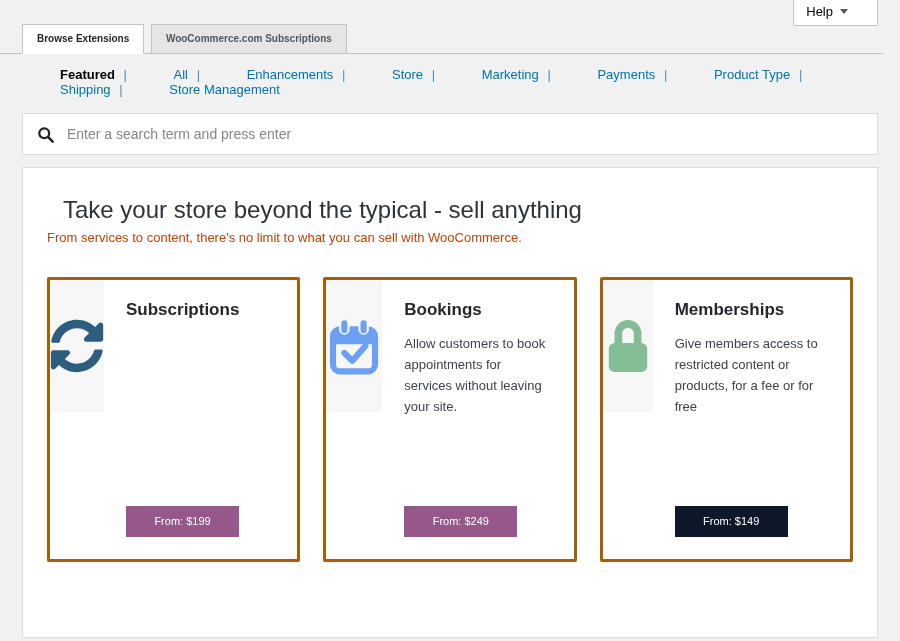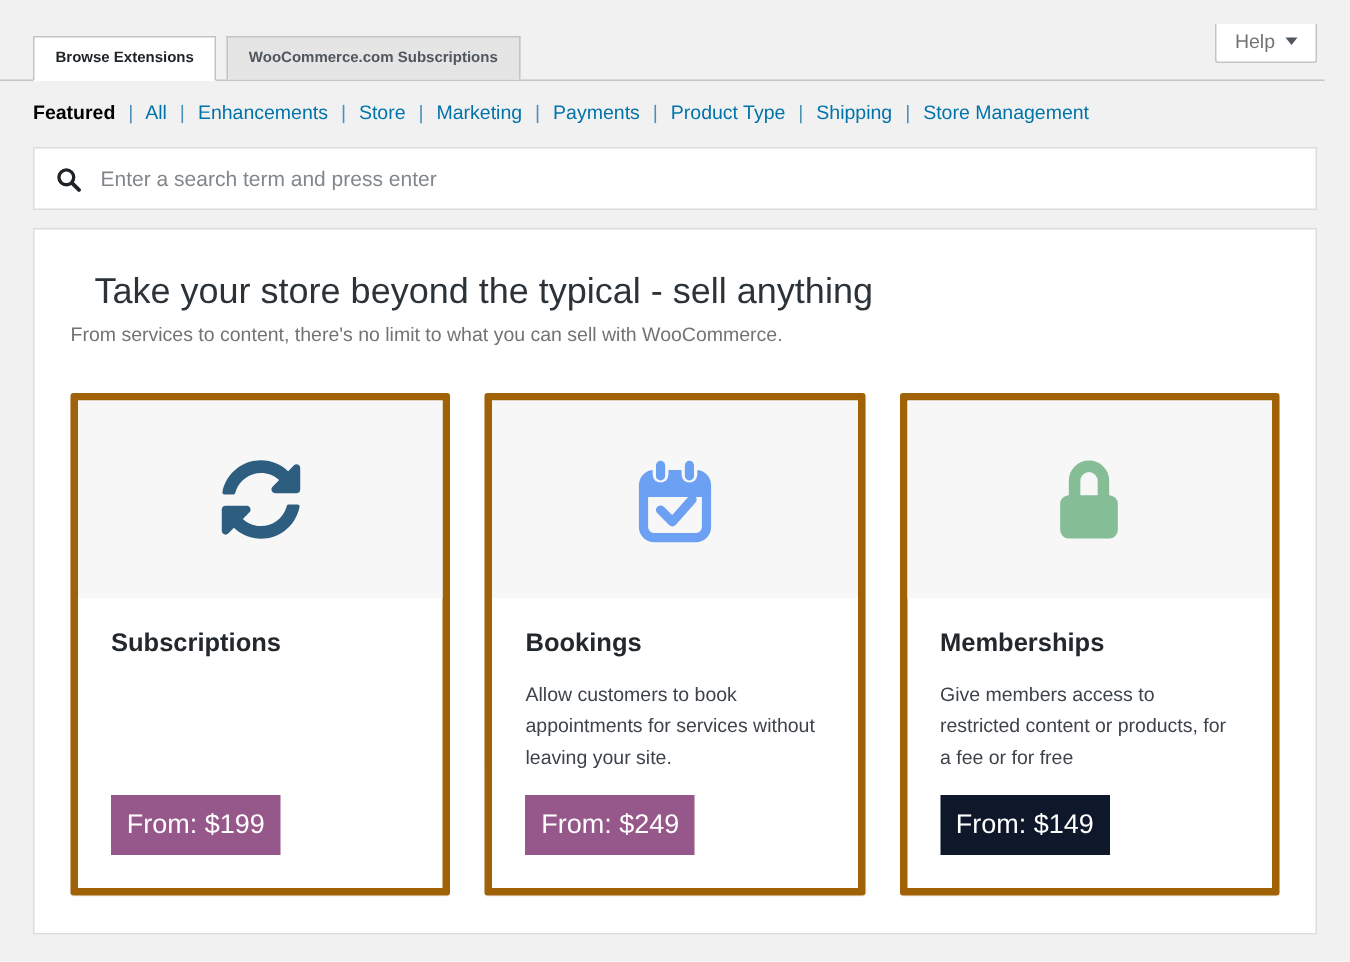--- a/index.html
+++ b/index.html
@@ -9,26 +9,26 @@
     background: #f1f1f1;
     font-family: "Liberation Sans", sans-serif;
     font-size: 13px;
     color: #3c434a;
     position: relative;
     overflow: hidden;
   }
 
   
   .help-btn {
-    position: absolute; top: 16px; right: 22px;
+    position: absolute; top: 0; right: 22px;
     background: #fff;
     border: 1px solid #c3c4c7; border-top: none;
     border-radius: 0 0 2px 2px;
-    padding: 4px 12px 6px 12px;
-    color: #737373; font-size: 13px;
+    padding: 4px 29px 6px 12px;
+    color: #000000; font-size: 13px;
     cursor: pointer;
     display: flex; align-items: center; gap: 7px;
   }
   .caret-down {
     width: 0; height: 0;
     border-left: 4px solid transparent;
     border-right: 4px solid transparent;
     border-top: 5px solid #50575e;
     display: inline-block;
   }
@@ -56,21 +56,21 @@
     background: #fff;
     color: #1d2327;
     border-bottom: 1px solid #fff;
   }
 
   
   .filters {
     margin: 13px 22px 0 22px;
     font-size: 13px;
   }
-  .filter-link { color: #0073aa; text-decoration: none; cursor: pointer; }
+  .filter-link { color: #0073aa; text-decoration: none; cursor: pointer; margin-left: 38px; }
   .filter-link.current { color: #000; font-weight: 700; cursor: default; }
   .filter-sep { color: #4a90b9; margin: 0 5px; }
 
   
   .search-box {
     margin: 16px 22px 0 22px;
     background: #fff;
     border: 1px solid #dcdcde;
     height: 42px;
     display: flex; align-items: center;
@@ -94,33 +94,33 @@
     padding: 28px 24px 24px 24px;
   }
   .hero-title {
     margin: 0 0 5px 16px;
     font-size: 24px; font-weight: 400;
     color: #2c3338;
     line-height: 28px;
   }
   .hero-subtitle {
     margin: 0;
-    font-size: 13px; color: #737373;
+    font-size: 13px; color: #c2410c;
     line-height: 18px;
   }
 
   
   .cards { display: flex; gap: 23px; margin-top: 30px; }
   .card {
     flex: 1;
     background: #fff;
-    border: 5px solid #a16207;
+    border: 3px solid #a16207;
     border-radius: 2px;
-    height: 335px;
-    display: flex; flex-direction: column;
+    height: 285px;
+    display: flex; flex-direction: row;
     box-shadow: 0 1px 1px rgba(0,0,0,0.04);
   }
   .card-icon-area {
     height: 132px;
     background: #f7f7f8;
     display: flex; align-items: center; justify-content: center;
     flex: none;
   }
   .card-body {
     flex: 1;
@@ -136,21 +136,21 @@
     margin: 0;
     font-size: 13px; color: #3c434a;
     line-height: 21px;
   }
   .price-btn {
     margin-top: auto;
     align-self: flex-start;
     border: none;
     color: #fff;
     font-family: "Liberation Sans", sans-serif;
-    font-size: 18px;
+    font-size: 11px;
     width: 113px;
     padding: 9px 0 10px 0;
     text-align: center;
     border-radius: 0;
     cursor: pointer;
   }
   .icon-wrap { display: inline-flex; }
 </style>
 </head>
 <body>

